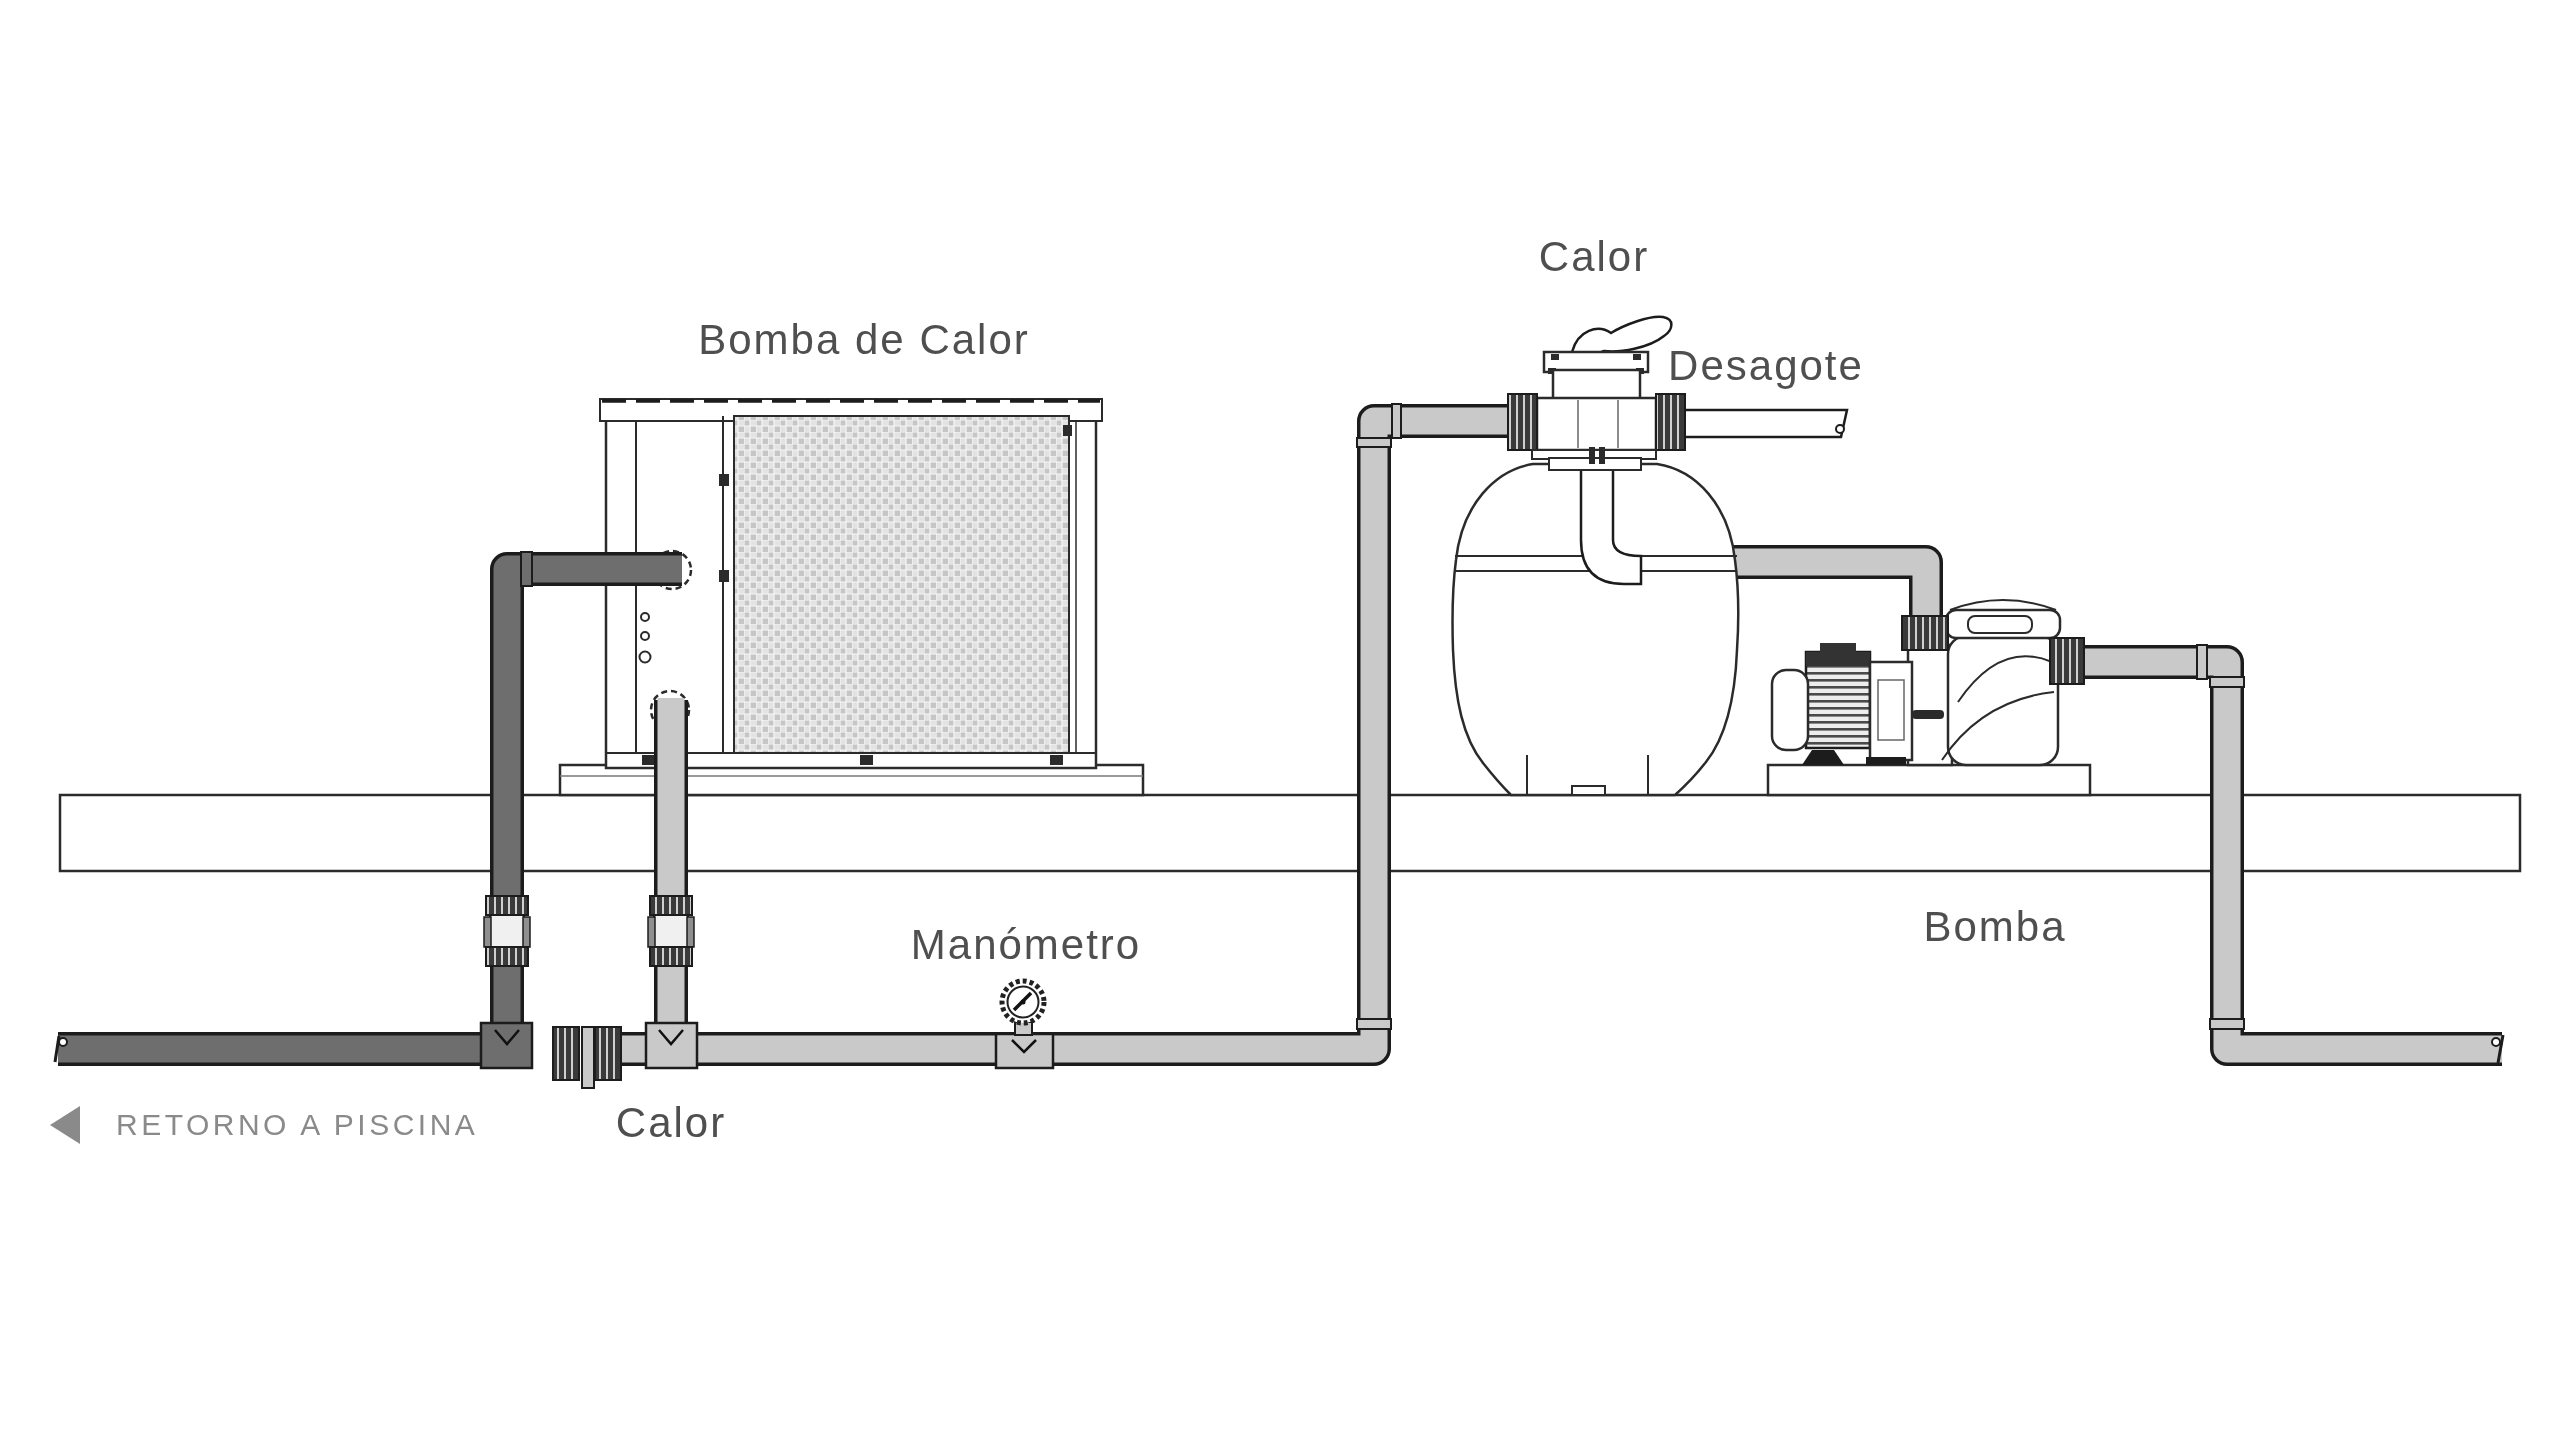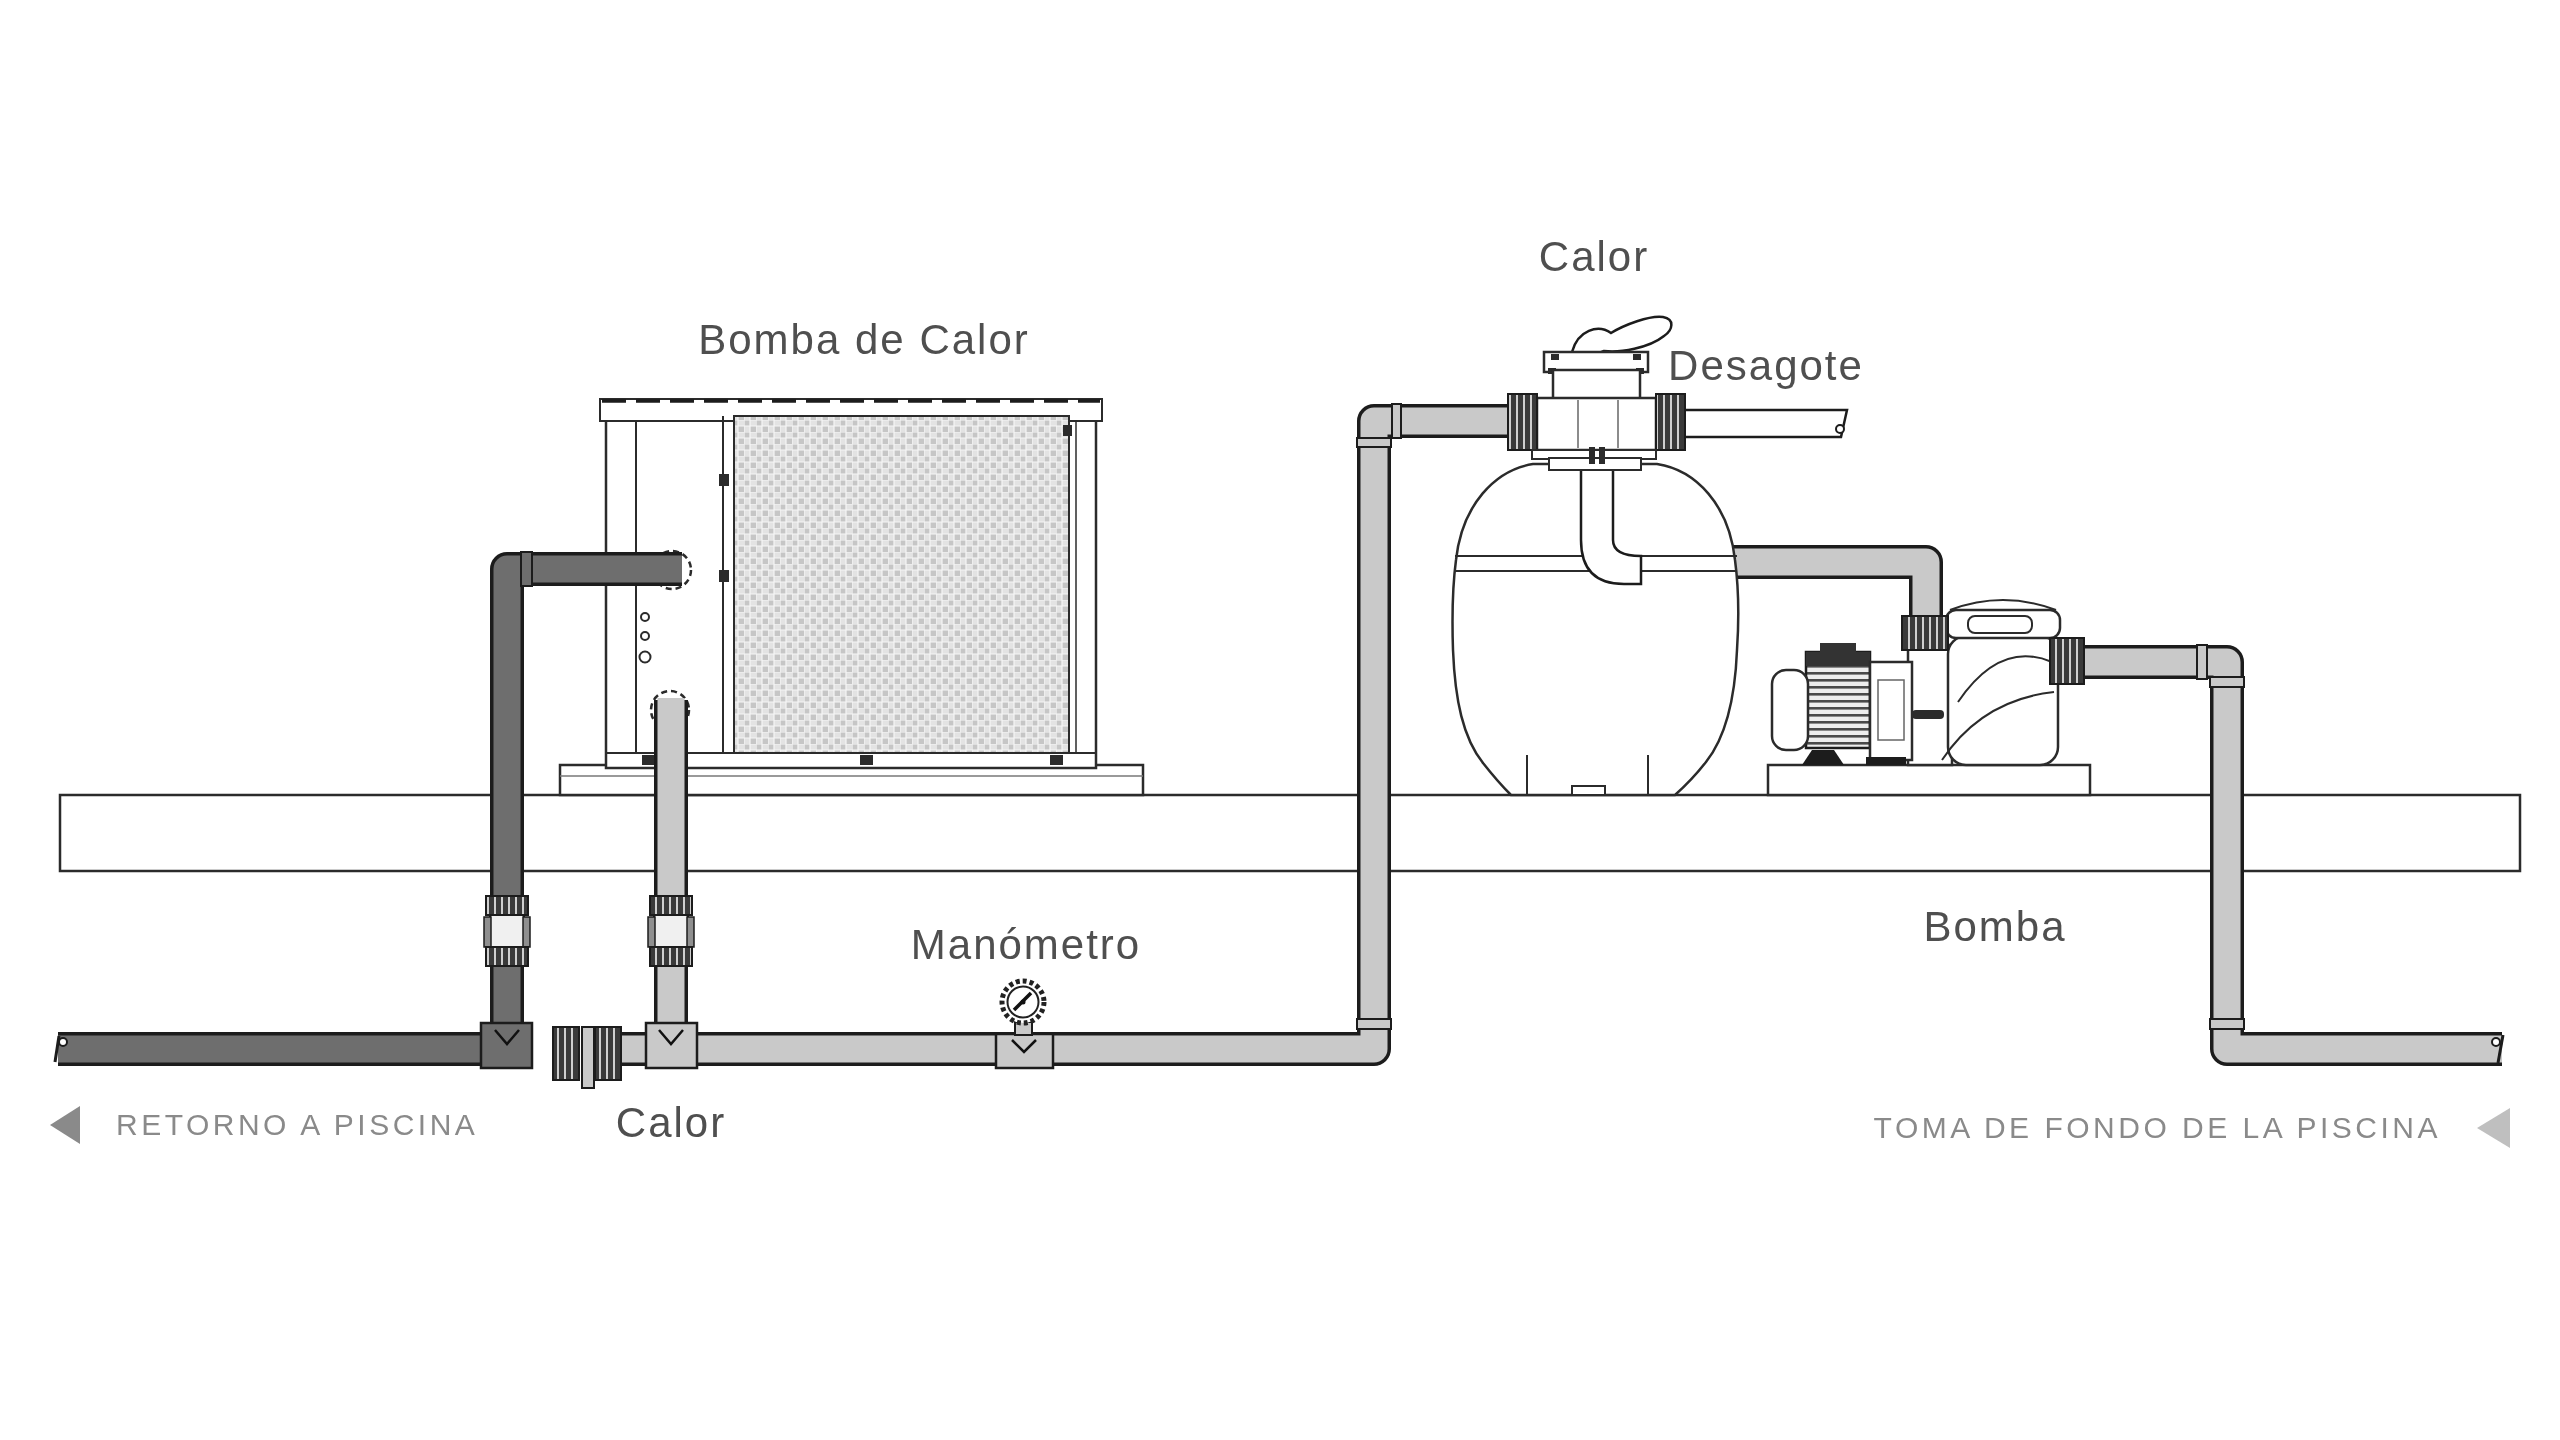--- a/index.html
+++ b/index.html
@@ -215,17 +215,13 @@
 <div class="lbl" style="left:1594px;top:233px">Calor</div>
 <div class="lbl" style="left:1766px;top:342px">Desagote</div>
 <div class="lbl" style="left:1026px;top:921px">Manómetro</div>
 <div class="lbl" style="left:1995px;top:903px">Bomba</div>
 <div class="lbl" style="left:671px;top:1099px">Calor</div>
 
 <div class="cap" style="left:50px;top:1106px">
   <span class="tri"></span>
   <span>RETORNO A PISCINA</span>
 </div>
-<div class="cap" style="right:50px;top:1108px">
-  <span>TOMA DE FONDO DE LA PISCINA</span>
-  <span class="tri light"></span>
 </div>
-</div>
 
 </body></html>

